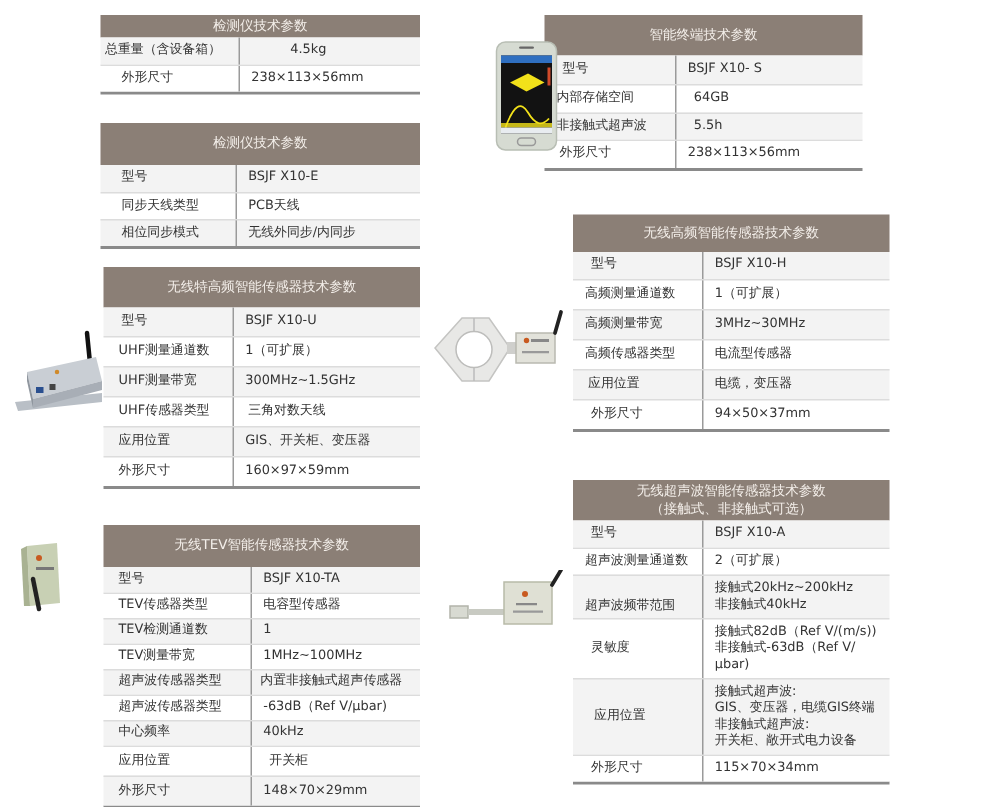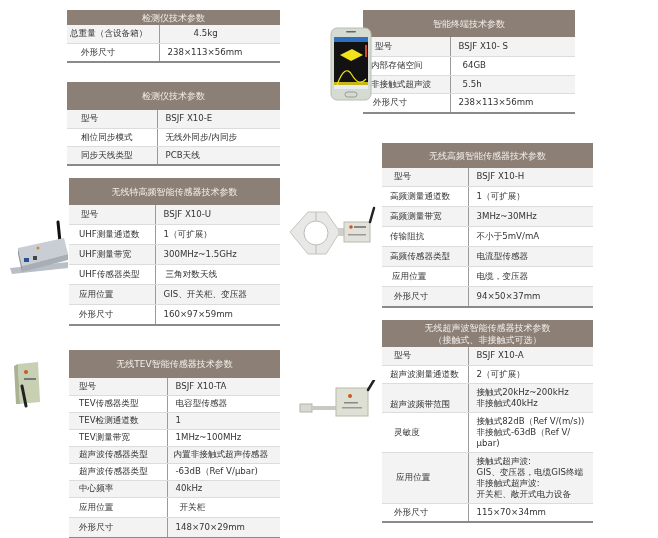--- a/index.html
+++ b/index.html
@@ -53,26 +53,26 @@
     <colgroup>
         <col style="width:90px">
         <col>
       </colgroup>
     <tbody>
         <tr style="height:18px">
       <td class="k" style="padding-left:14px">型号</td>
       <td class="v">BSJF X10-E</td>
     </tr>
     <tr style="height:18px">
+      <td class="k" style="padding-left:14px">同步天线类型</td>
+      <td class="v">PCB天线</td>
+    </tr>
+    <tr style="height:18px">
       <td class="k" style="padding-left:14px">相位同步模式</td>
       <td class="v">无线外同步/内同步</td>
-    </tr>
-    <tr style="height:18px">
-      <td class="k" style="padding-left:14px">同步天线类型</td>
-      <td class="v">PCB天线</td>
     </tr>
   </tbody>
     </table>
 </div>
 
 <div class="spec" style="left:69px; top:178px; width:211px;">
   <div class="hdr" style="height:27px;">
     <span>无线特高频智能传感器技术参数</span>
   </div>
   <table>
@@ -243,24 +243,20 @@
     </tr>
     <tr style="height:20px">
       <td class="k" style="padding-left:8px">高频测量通道数</td>
       <td class="v">1（可扩展）</td>
     </tr>
     <tr style="height:20px">
       <td class="k" style="padding-left:8px">高频测量带宽</td>
       <td class="v">3MHz~30MHz</td>
     </tr>
     <tr style="height:20px">
-      <td class="k" style="padding-left:8px">传输阻抗</td>
-      <td class="v">不小于5mV/mA</td>
-    </tr>
-    <tr style="height:20px">
       <td class="k" style="padding-left:8px">高频传感器类型</td>
       <td class="v">电流型传感器</td>
     </tr>
     <tr style="height:20px">
       <td class="k" style="padding-left:10px">应用位置</td>
       <td class="v">电缆，变压器</td>
     </tr>
     <tr style="height:20px">
       <td class="k" style="padding-left:12px">外形尺寸</td>
       <td class="v">94×50×37mm</td>

